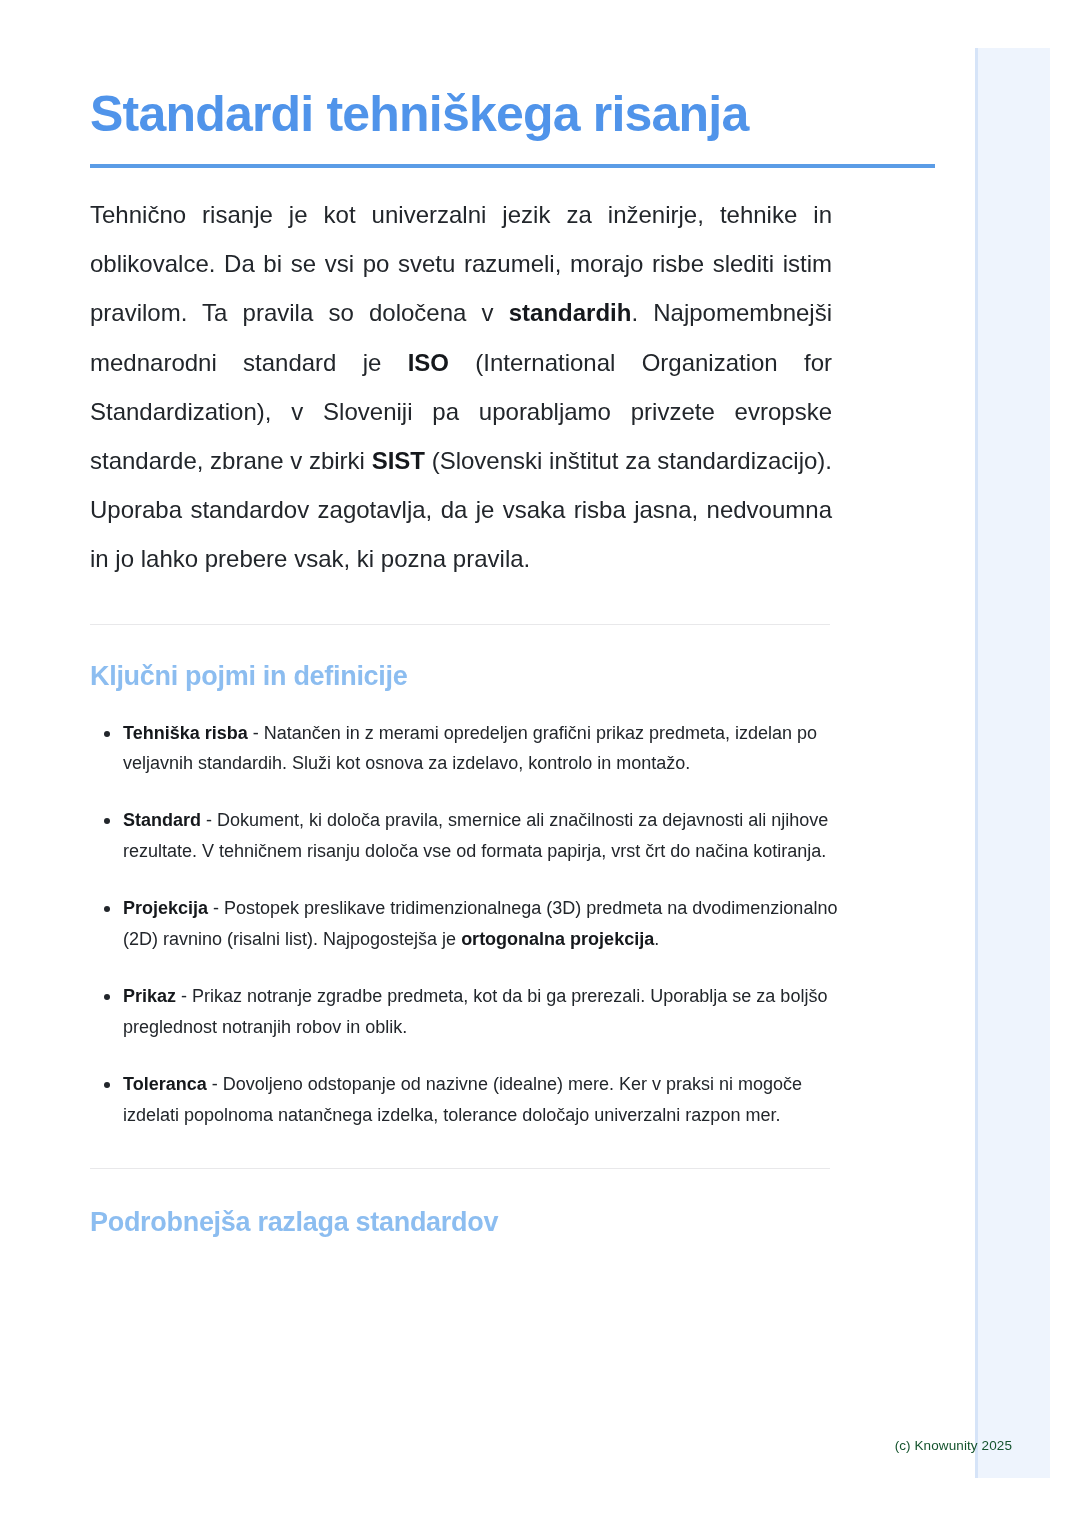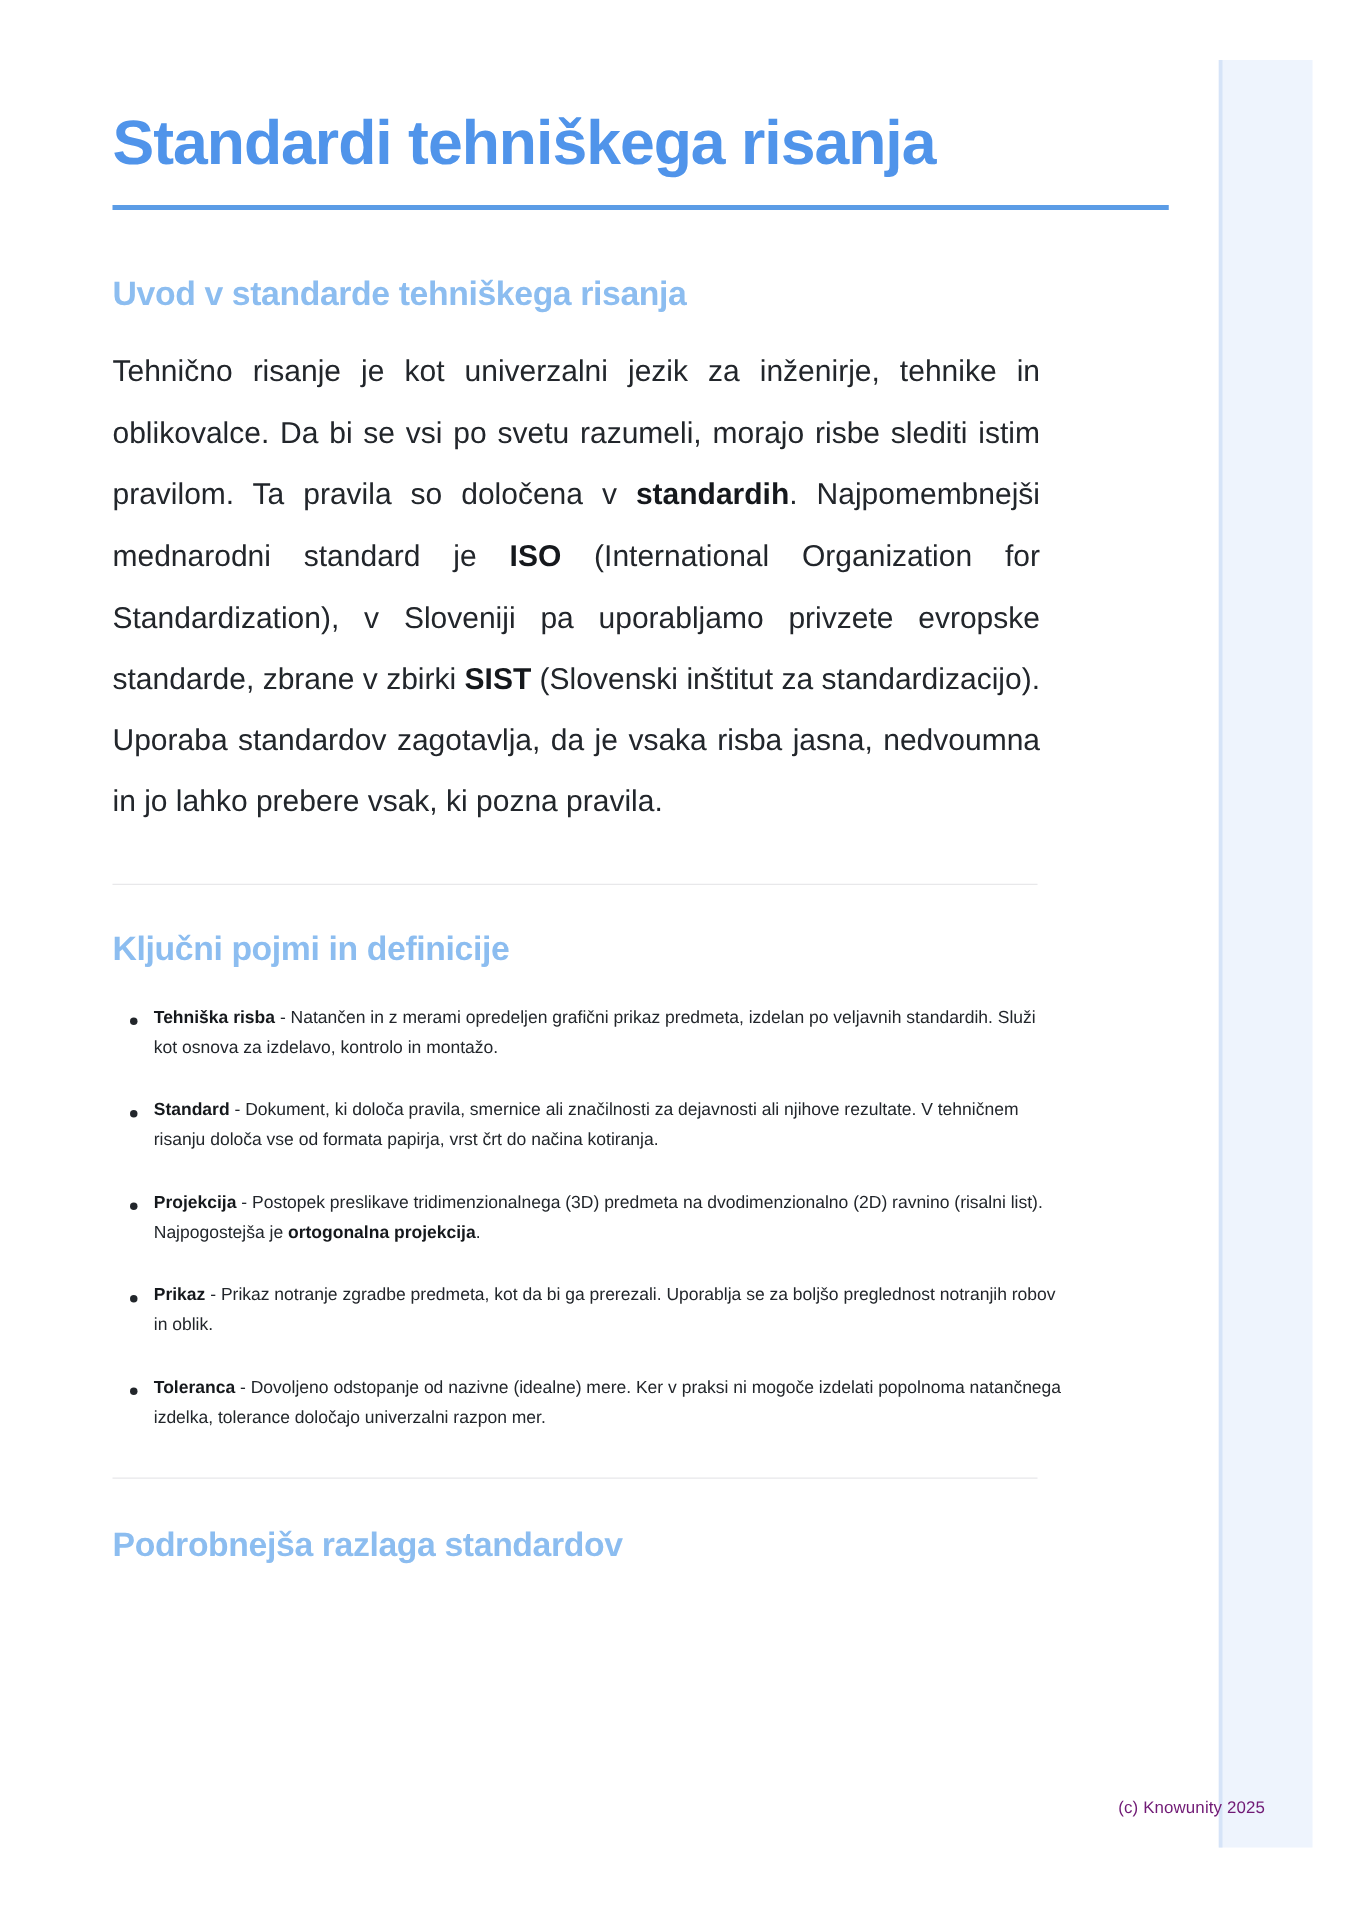--- a/index.html
+++ b/index.html
@@ -87,21 +87,21 @@
   .term-list {
     margin: 0;
     padding: 26px 0 0 0;
     list-style: none;
     width: 760px;
   }
   .term-list li {
     position: relative;
     padding-left: 33px;
     margin-bottom: 26px;
-    font-size: 14px;
+    font-size: 18px;
     line-height: 1.72;
     color: #22262b;
   }
   .term-list li:last-child { margin-bottom: 0; }
   .term-list li::before {
     content: "";
     position: absolute;
     left: 14px;
     top: 13px;
     width: 6px;
@@ -116,37 +116,36 @@
     width: 740px;
     height: 1px;
     background: #e8e8ea;
   }
 
   .watermark {
     position: absolute;
     right: 68px;
     top: 1438px;
     font-size: 13.5px;
-    color: #701a75;
+    color: #14532d;
     z-index: 2;
     letter-spacing: 0.1px;
   }
 </style>
 </head>
 <body>
 
 <div class="edge-strip"></div>
 
 <div class="page">
 
   <h1 class="doc-title">Standardi tehniškega risanja</h1>
 
   <div class="title-rule"></div>
 
-  <h2 class="section-heading intro-heading">Uvod v standarde tehniškega risanja</h2>
 
   <p class="intro-paragraph"><span>Tehnično risanje je kot univerzalni jezik za inženirje, tehnike in oblikovalce. Da bi se vsi po svetu razumeli, morajo risbe slediti istim pravilom. Ta pravila so določena v </span><b>standardih</b><span>. Najpomembnejši mednarodni standard je </span><b>ISO</b><span> (International Organization for Standardization), v Sloveniji pa uporabljamo privzete evropske standarde, zbrane v zbirki </span><b>SIST</b><span> (Slovenski inštitut za standardizacijo). Uporaba standardov zagotavlja, da je vsaka risba jasna, nedvoumna in jo lahko prebere vsak, ki pozna pravila.</span></p>
 
   <div class="divider"></div>
 
   <h2 class="section-heading terms-heading">Ključni pojmi in definicije</h2>
 
   <ul class="term-list">
     <li><b>Tehniška risba</b><span> - </span><span>Natančen in z merami opredeljen grafični prikaz predmeta, izdelan po veljavnih standardih. Služi kot osnova za izdelavo, kontrolo in montažo.</span></li>
 

